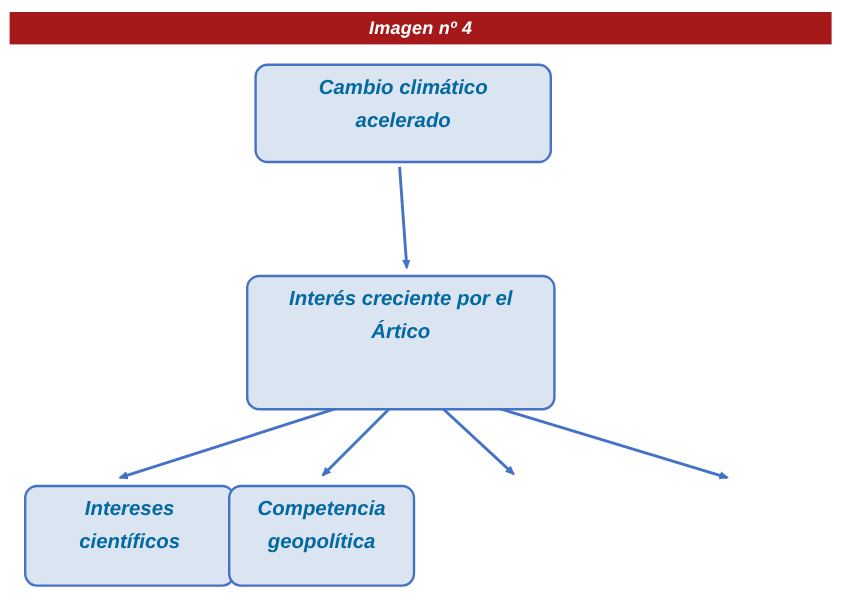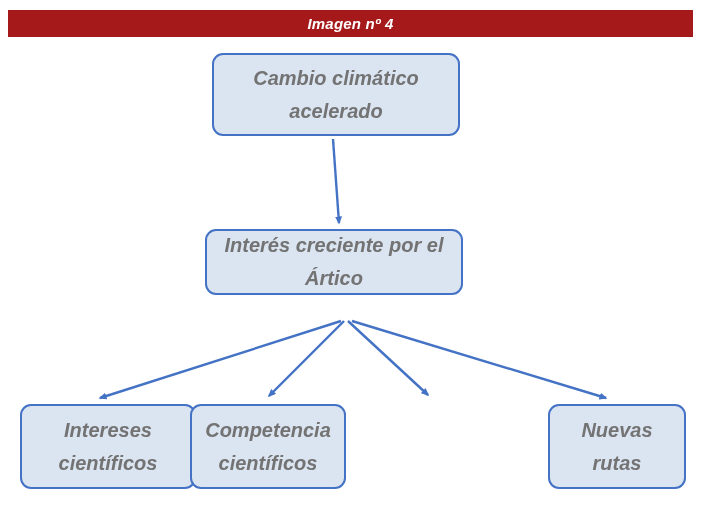--- a/index.html
+++ b/index.html
@@ -31,33 +31,33 @@
     align-items: center;
     justify-content: center;
     letter-spacing: 0.2px;
   }
   .node {
     position: absolute;
     background: var(--box-bg, #dbe4f1);
     border: 2.5px solid var(--box-border, #4472c4);
     border-radius: 11px;
     display: flex;
-    align-items: center;
+    align-items: flex-start;
     justify-content: center;
     text-align: center;
     font-weight: bold;
-    color: #737373;
-    font-size: 20px;
+    color: #0369a1;
+    font-size: 17px;
     line-height: 1.65;
     white-space: pre-line;
     box-sizing: border-box;
     padding: 4px 8px;
   }
   .node-root { left: 212px; top: 53px;  width: 248px; height: 83px; }
-  .node-mid  { left: 205px; top: 229px; width: 258px; height: 66px; }
+  .node-mid  { left: 205px; top: 229px; width: 258px; height: 113px; }
   .node-leaf1 { left: 20px;  top: 404px; width: 176px; height: 85px; }
   .node-leaf2 { left: 190px; top: 404px; width: 156px; height: 85px; }
   .node-leaf3 { left: 372px; top: 402px; width: 153px; height: 87px; }
   .node-leaf4 { left: 548px; top: 404px; width: 138px; height: 85px; }
   .edges {
     position: absolute;
     left: 0;
     top: 0;
     width: 701px;
     height: 511px;
@@ -96,22 +96,18 @@
 Ártico</span>
   </div>
 
   <div class="node node-leaf1">
     <span>Intereses
 científicos</span>
   </div>
 
   <div class="node node-leaf2">
     <span>Competencia
-científicos</span>
+geopolítica</span>
   </div>
 
 
-  <div class="node node-leaf4">
-    <span>Nuevas
-rutas</span>
-  </div>
 
 </div>
 
 </body></html>

